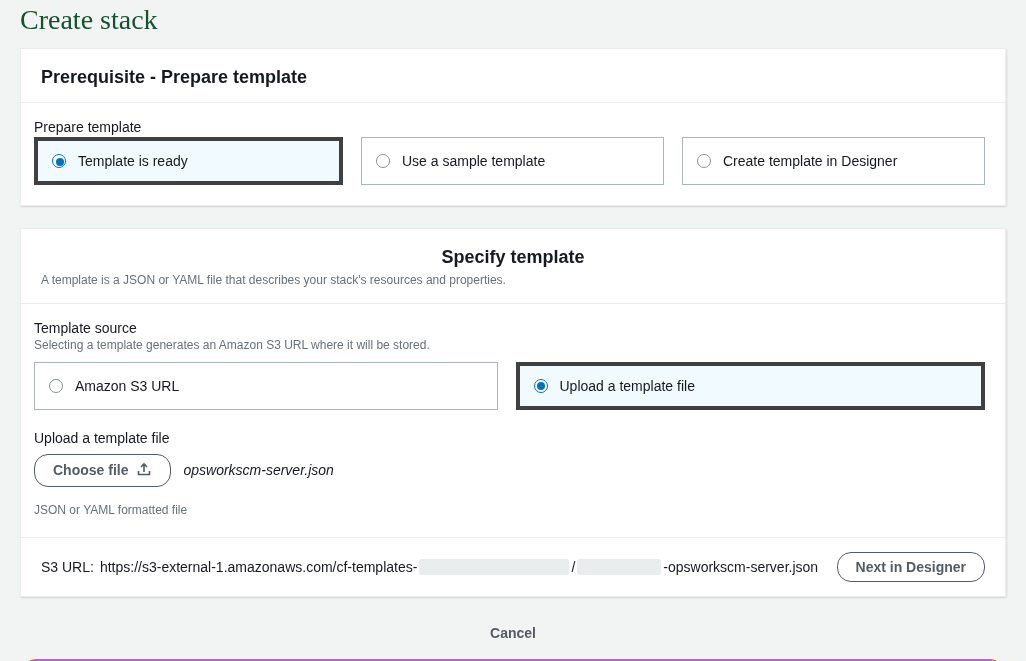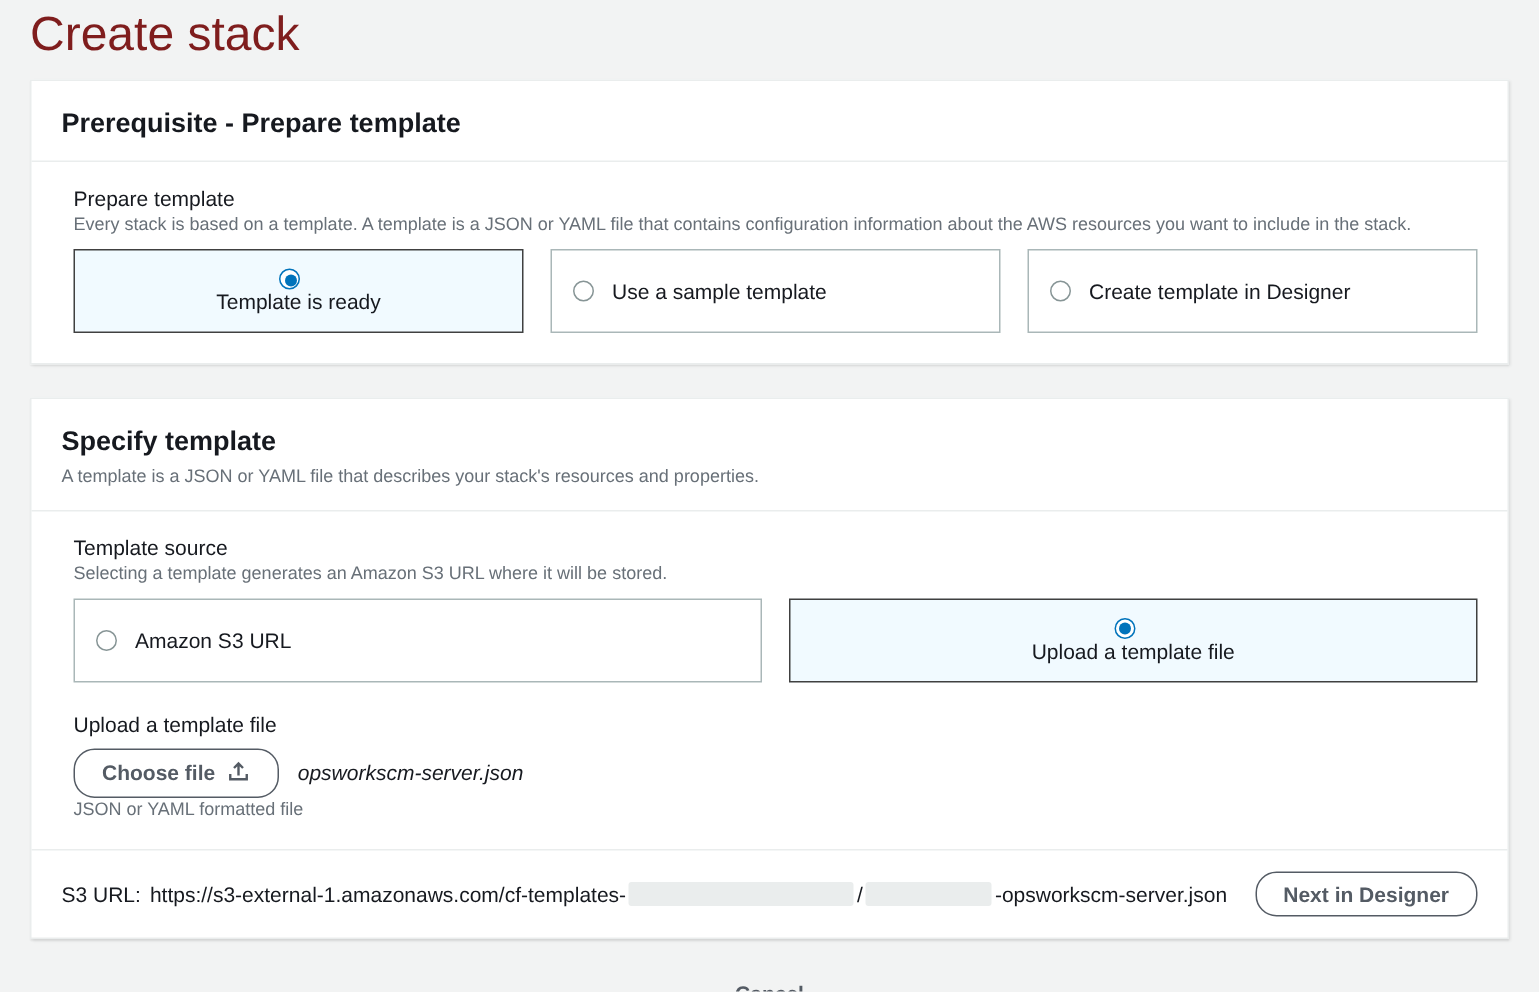--- a/index.html
+++ b/index.html
@@ -13,57 +13,59 @@
       color: #16191f;
       padding: 0;
       width: 1026px;
       height: 661px;
       overflow: hidden;
     }
     .page-wrapper {
       padding: 0 20px 20px 20px;
     }
     .page-title {
-      font-size: 32px;
+      font-size: 28px;
       font-weight: 400;
-      color: #7f1d1d;
+      color: #14532d;
       padding: 4px 0 12px 0;
+      font-family: Liberation Serif, serif;
     }
     .panel {
       background: #fff;
       border: 1px solid #eaeded;
       box-shadow: 0 1px 1px rgba(0,0,0,0.05), 1px 1px 2px rgba(0,0,0,0.08);
       margin-bottom: 22px;
     }
     .panel-header {
       padding: 18px 20px 14px 20px;
     }
     .panel-title {
       font-size: 18px;
       font-weight: 700;
       color: #16191f;
     }
     .panel-subtitle {
       font-size: 18px;
       font-weight: 700;
       color: #16191f;
       margin-bottom: 4px;
+      text-align: center;
     }
     .panel-desc {
       font-size: 12px;
       color: #687078;
       line-height: 1.4;
       margin-top: 2px;
     }
     .panel-divider {
       border: none;
       border-top: 1px solid #eaeded;
     }
     .panel-body {
-      padding: 16px 20px 20px 28px;
+      padding: 16px 20px 20px 13px;
     }
     .field-label {
       font-size: 14px;
       font-weight: 400;
       color: #16191f;
       margin-bottom: 2px;
     }
     .field-hint {
       font-size: 12px;
       color: #687078;
@@ -83,23 +85,22 @@
     .tile {
       display: flex;
       align-items: center;
       border: 1px solid #aab7b8;
       padding: 12px 14px;
       cursor: pointer;
       background: #fff;
       position: relative;
     }
     .tile.selected {
-      border: 1px solid #404040;
+      border: 4px solid #404040;
       background: #f1faff;
-      flex-direction: column;
     }
     .radio-circle {
       width: 14px;
       height: 14px;
       border: 1px solid #879596;
       border-radius: 50%;
       margin-right: 12px;
       flex-shrink: 0;
       background: #fff;
       position: relative;
@@ -160,21 +161,21 @@
       display: inline-block;
     }
     .filename {
       font-style: italic;
       font-size: 14px;
       color: #16191f;
     }
     .file-hint {
       font-size: 12px;
       color: #687078;
-      margin-top: 0;
+      margin-top: 16px;
     }
 
     .s3-row {
       display: flex;
       align-items: center;
       padding: 14px 20px;
       border-top: 1px solid #eaeded;
       gap: 6px;
       font-size: 14px;
     }
@@ -222,21 +223,20 @@
 
   <h1 class="page-title">Create stack</h1>
 
   <div class="panel">
     <div class="panel-header">
       <div class="panel-title">Prerequisite - Prepare template</div>
     </div>
     <hr class="panel-divider">
     <div class="panel-body">
       <div class="field-label">Prepare template</div>
-      <div class="field-hint">Every stack is based on a template. A template is a JSON or YAML file that contains configuration information about the AWS resources you want to include in the stack.</div>
       <div class="tile-row three">
         <div class="tile selected">
           <span class="radio-circle"></span>
           <span class="tile-label">Template is ready</span>
         </div>
         <div class="tile">
           <span class="radio-circle"></span>
           <span class="tile-label">Use a sample template</span>
         </div>
         <div class="tile">

